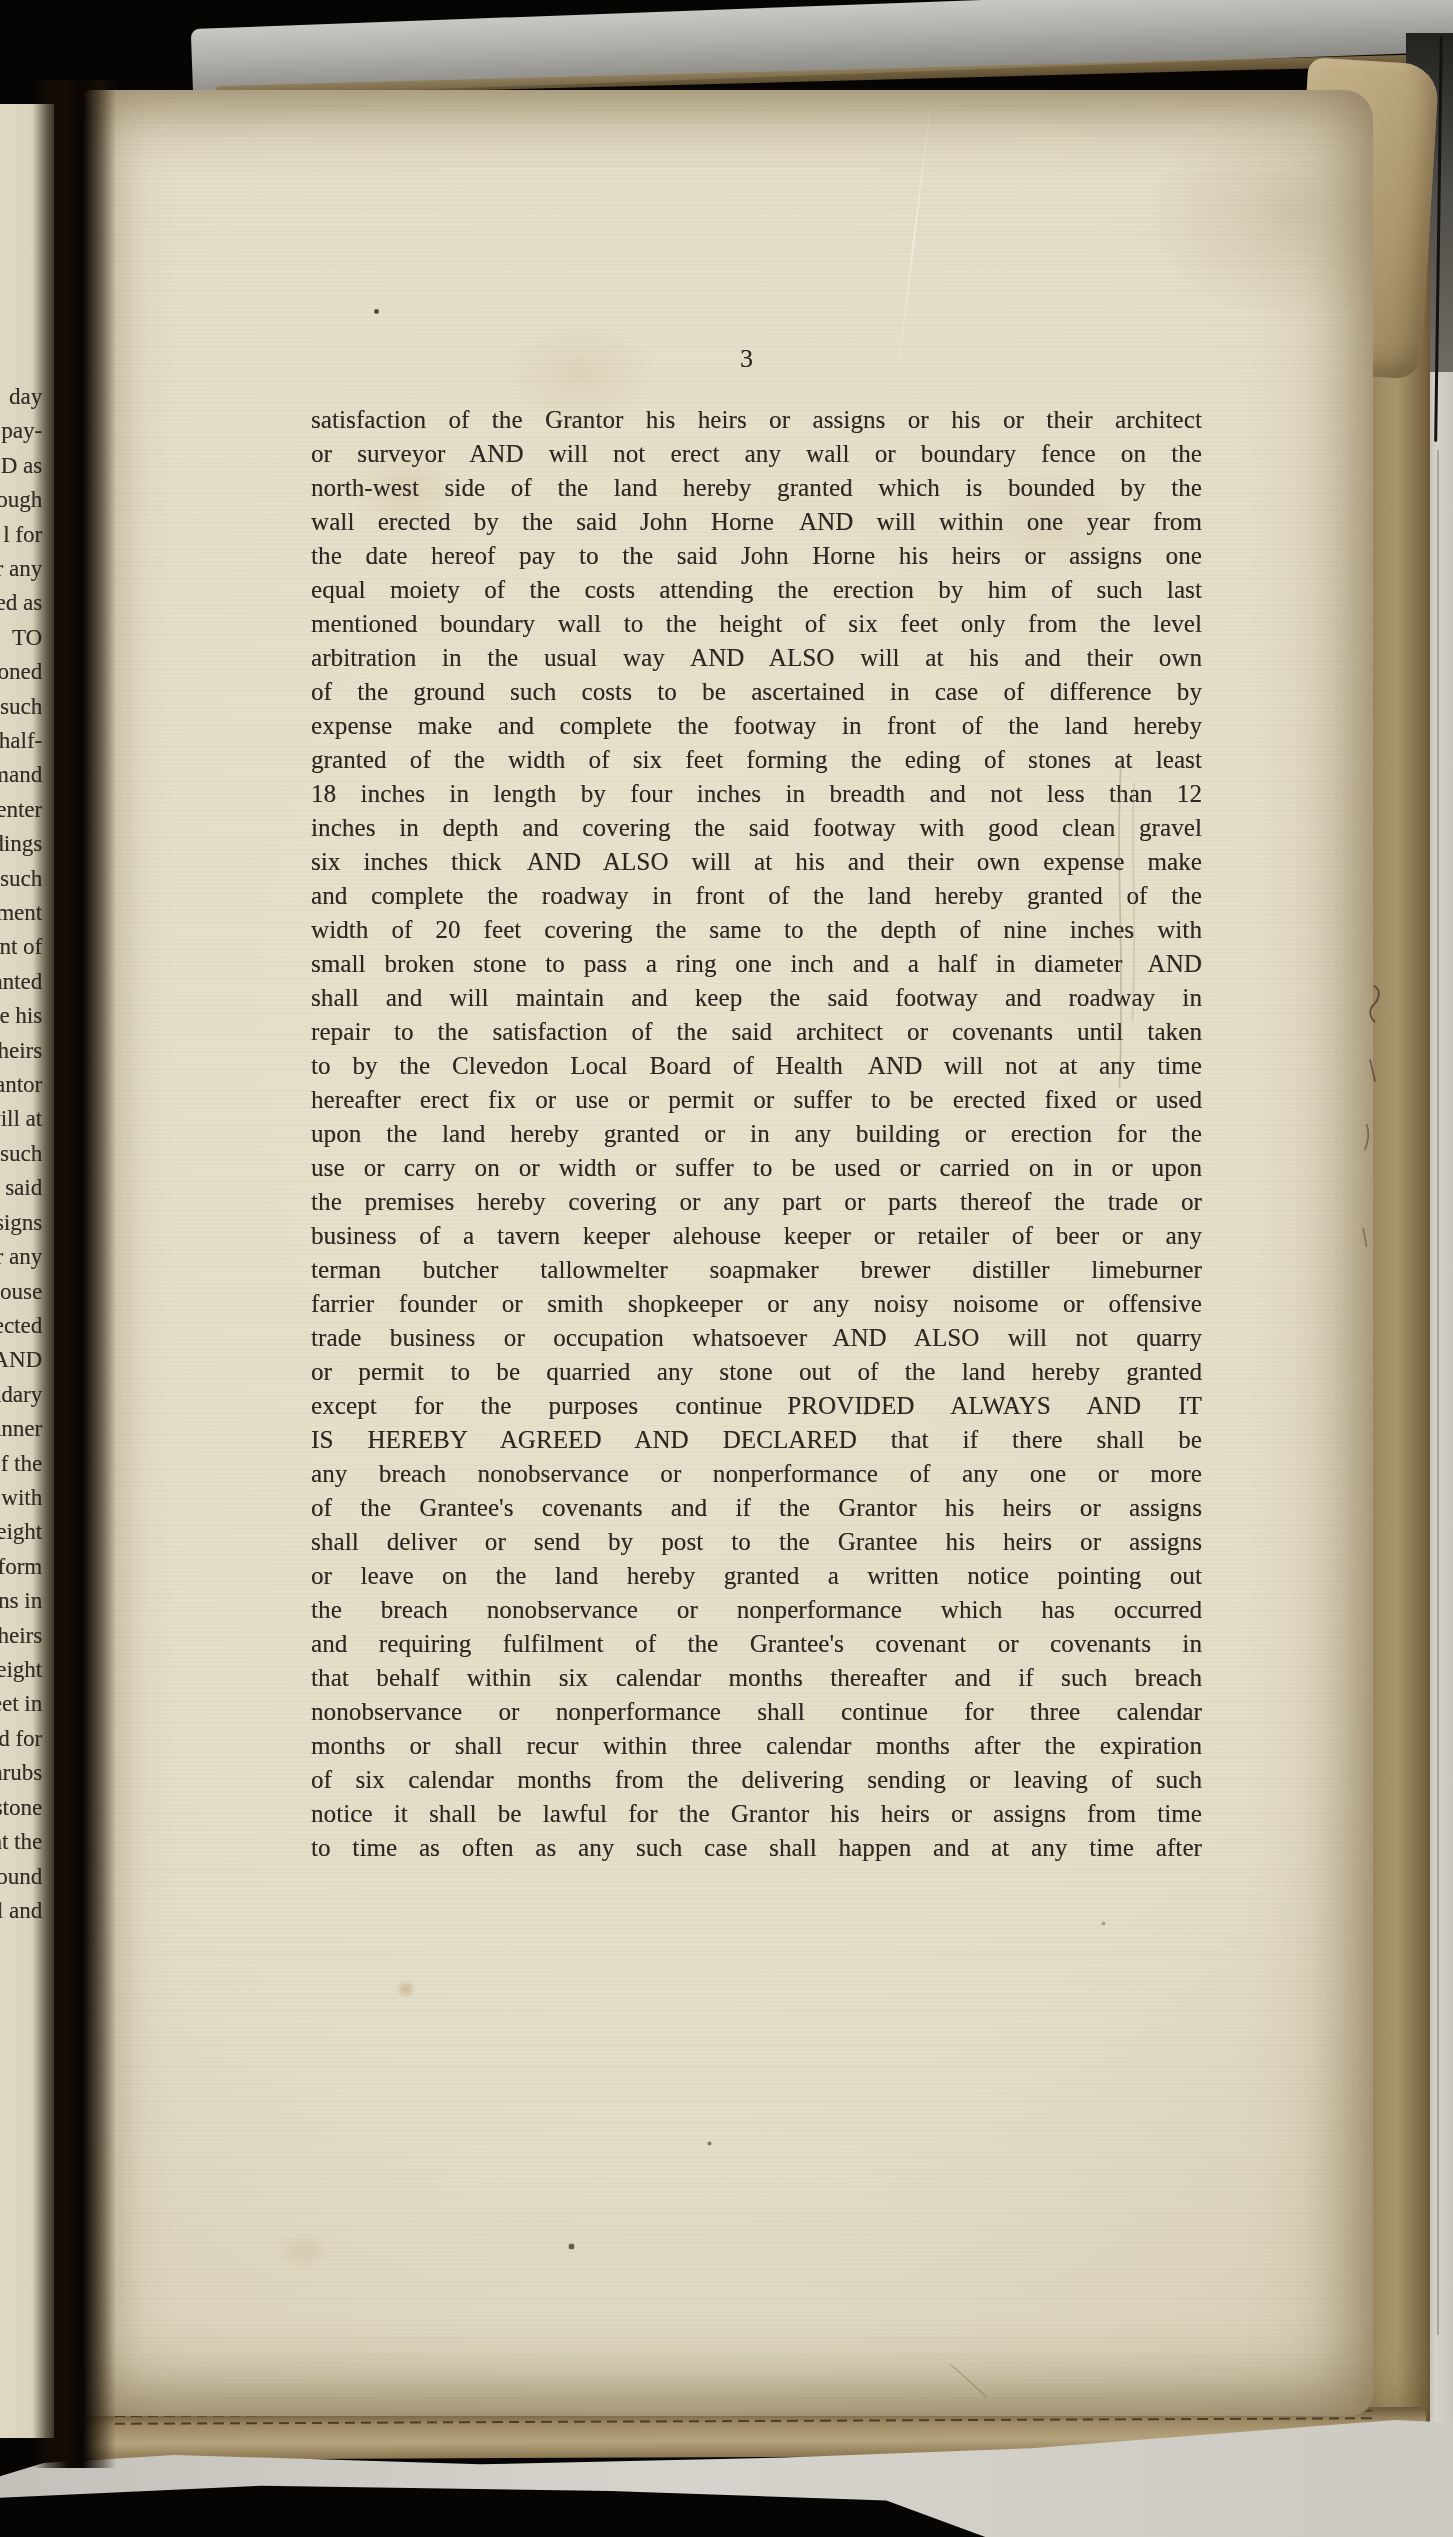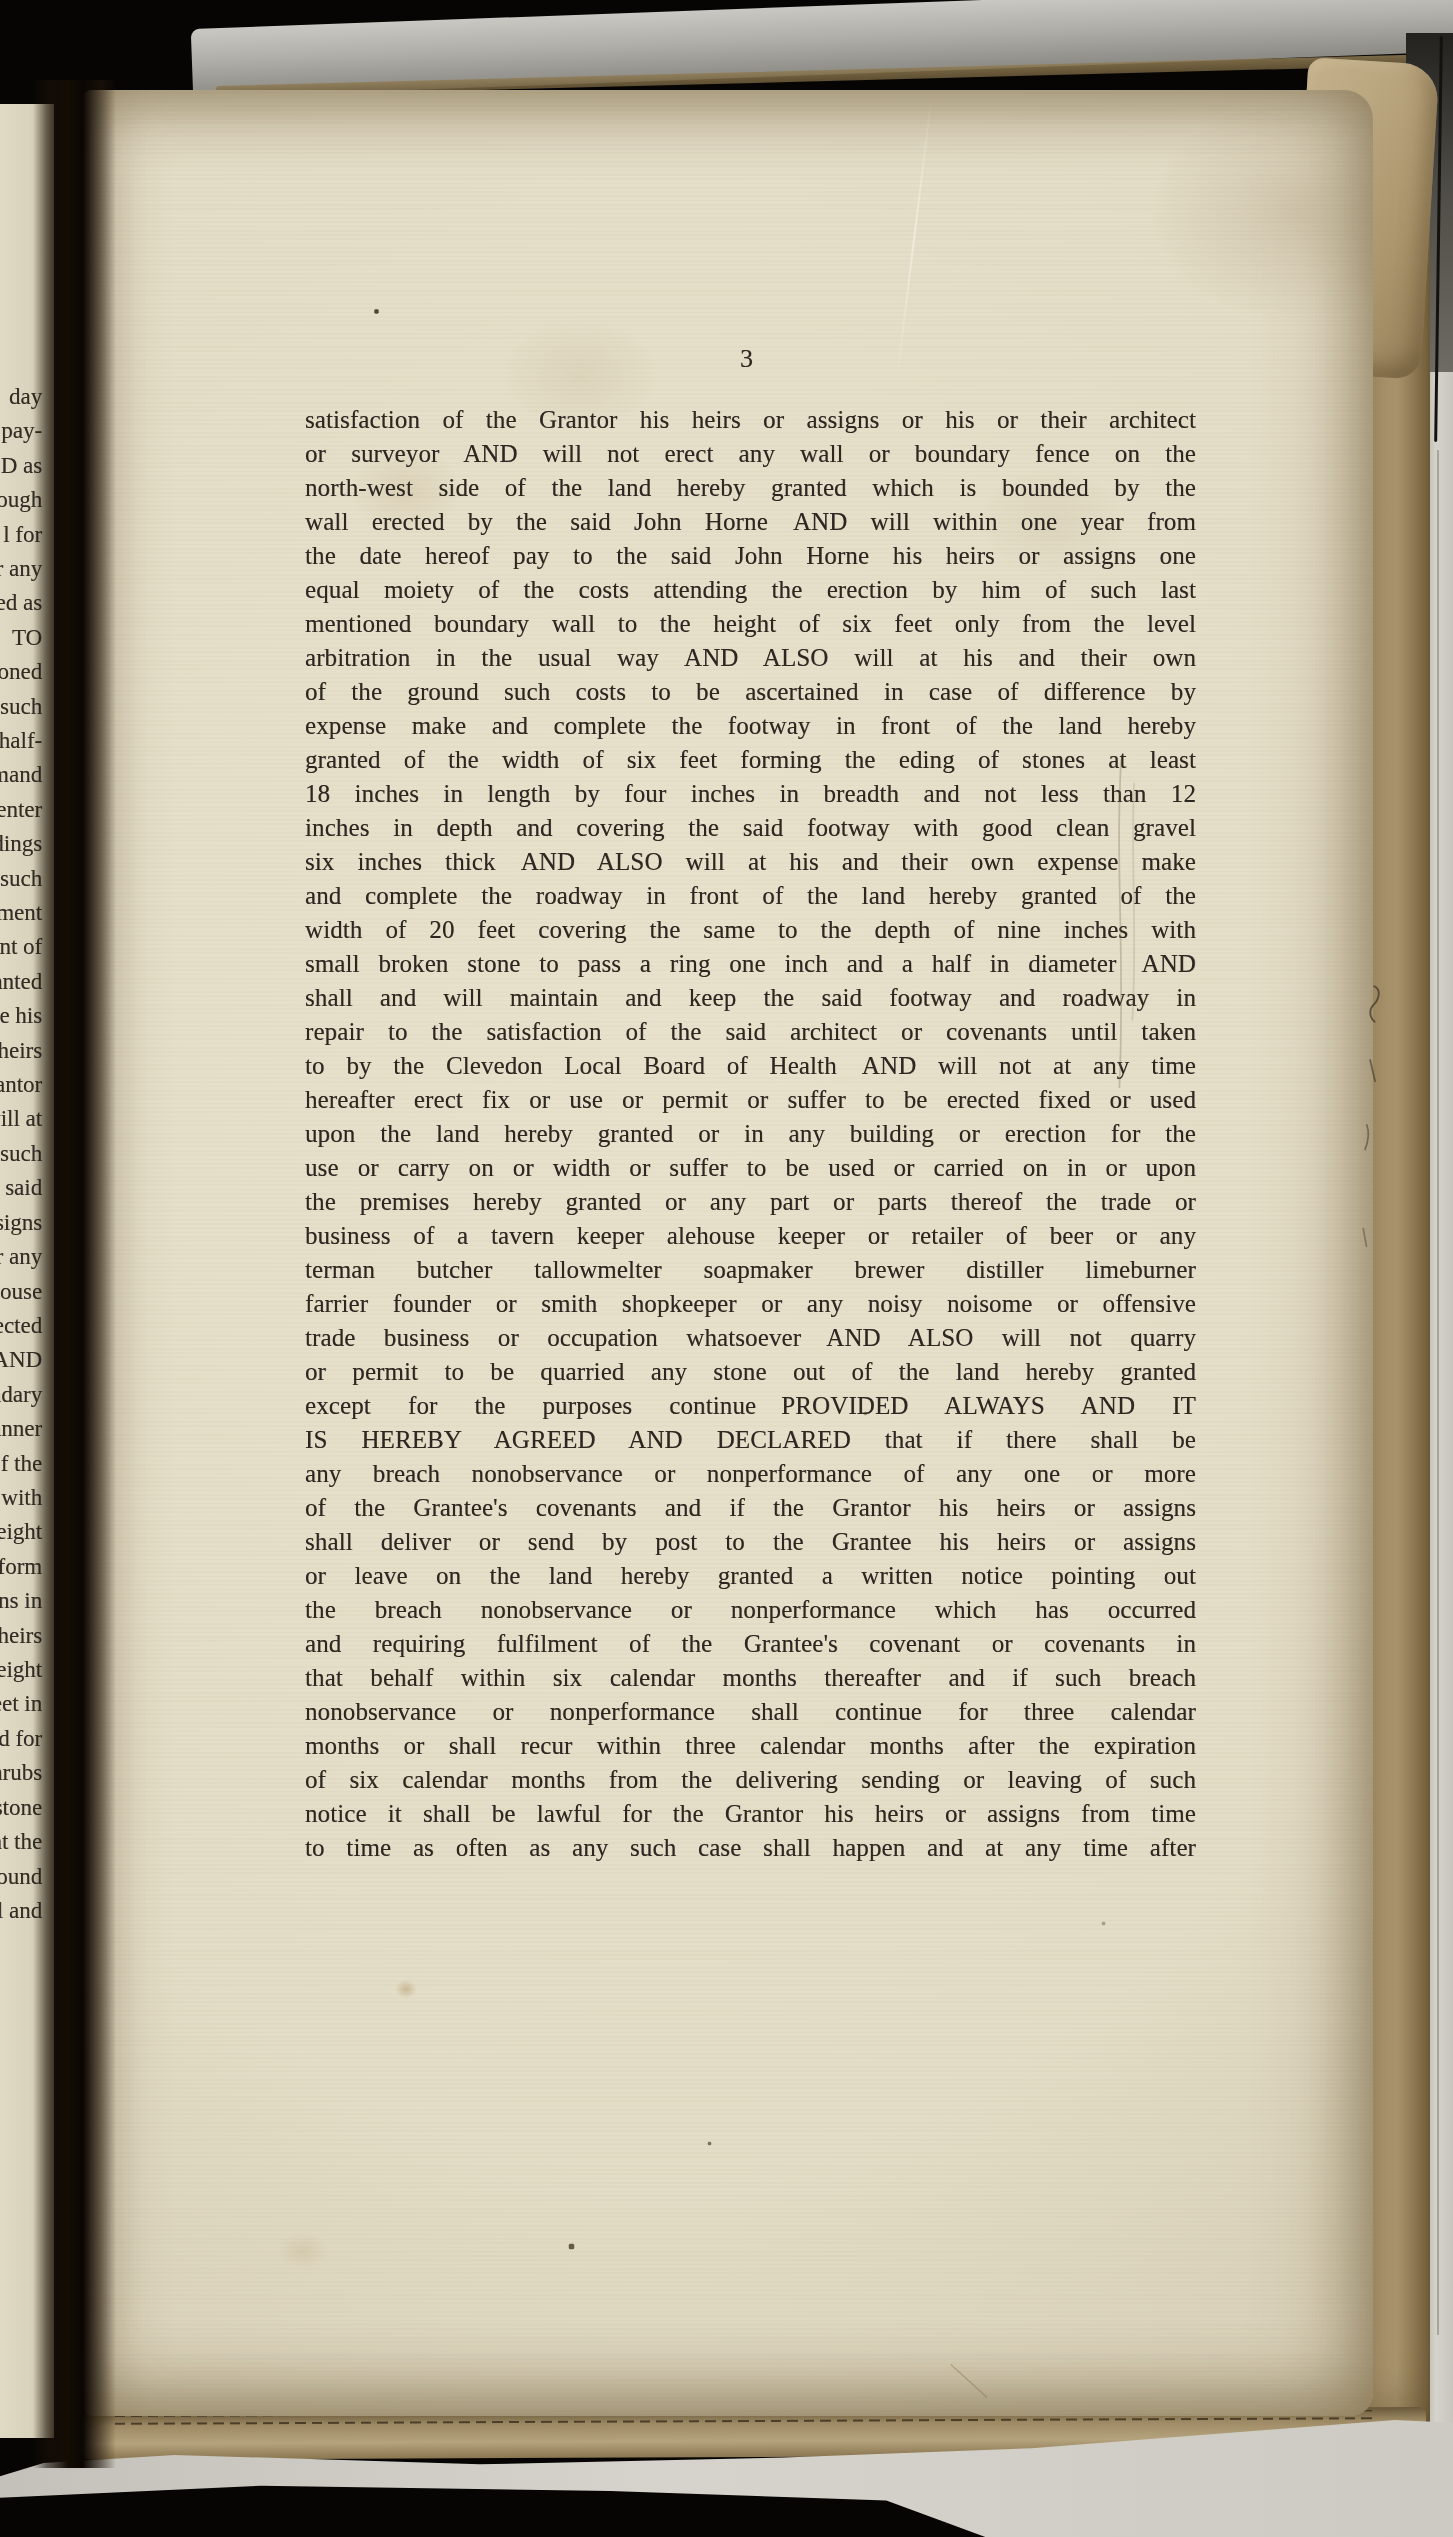--- a/index.html
+++ b/index.html
@@ -118,21 +118,21 @@
     position:absolute; left:913px; top:97px; width:1.7px; height:285px;
     background:linear-gradient(180deg, rgba(250,247,238,0), rgba(250,247,238,.55) 50%, rgba(250,247,238,0));
     transform:rotate(7deg);
   }
   
   .page-number {
     position:absolute; left:218px; top:254px; width:891px;
     text-align:center; font-size:26px; color:var(--ink,#2d2721);
     text-shadow:0.3px 0.4px 0.6px rgba(45,38,30,.45);
   }
-  .body-text { position:absolute; left:222px; top:313px; width:891px; }
+  .body-text { position:absolute; left:228px; top:313px; width:891px; }
   .tline {
     height:34px; line-height:34px; font-size:25px;
     color:var(--ink,#2d2721);
     text-align:justify; text-align-last:justify;
     letter-spacing:0.1px; word-spacing:1.3px;
     text-shadow:0.3px 0.4px 0.6px rgba(45,38,30,.45);
   }
   .marks-svg { position:absolute; left:0; top:0; width:1453px; height:2538px; pointer-events:none; }
 </style>
 </head>
@@ -222,21 +222,21 @@
         <div class="tline">six inches thick AND ALSO will at his and their own expense make</div>
         <div class="tline">and complete the roadway in front of the land hereby granted of the</div>
         <div class="tline">width of 20 feet covering the same to the depth of nine inches with</div>
         <div class="tline">small broken stone to pass a ring one inch and a half in diameter AND</div>
         <div class="tline">shall and will maintain and keep the said footway and roadway in</div>
         <div class="tline">repair to the satisfaction of the said architect or covenants until taken</div>
         <div class="tline">to by the Clevedon Local Board of Health AND will not at any time</div>
         <div class="tline">hereafter erect fix or use or permit or suffer to be erected fixed or used</div>
         <div class="tline">upon the land hereby granted or in any building or erection for the</div>
         <div class="tline">use or carry on or width or suffer to be used or carried on in or upon</div>
-        <div class="tline">the premises hereby granted or any part or parts thereof the trade or</div>
+        <div class="tline">the premises hereby covering or any part or parts thereof the trade or</div>
         <div class="tline">business of a tavern keeper alehouse keeper or retailer of beer or any</div>
         <div class="tline">terman butcher tallowmelter soapmaker brewer distiller limeburner</div>
         <div class="tline">farrier founder or smith shopkeeper or any noisy noisome or offensive</div>
         <div class="tline">trade business or occupation whatsoever AND ALSO will not quarry</div>
         <div class="tline">or permit to be quarried any stone out of the land hereby granted</div>
         <div class="tline">except for the purposes continue PROVIDED ALWAYS AND IT</div>
         <div class="tline">IS HEREBY AGREED AND DECLARED that if there shall be</div>
         <div class="tline">any breach nonobservance or nonperformance of any one or more</div>
         <div class="tline">of the Grantee's covenants and if the Grantor his heirs or assigns</div>
         <div class="tline">shall deliver or send by post to the Grantee his heirs or assigns</div>

